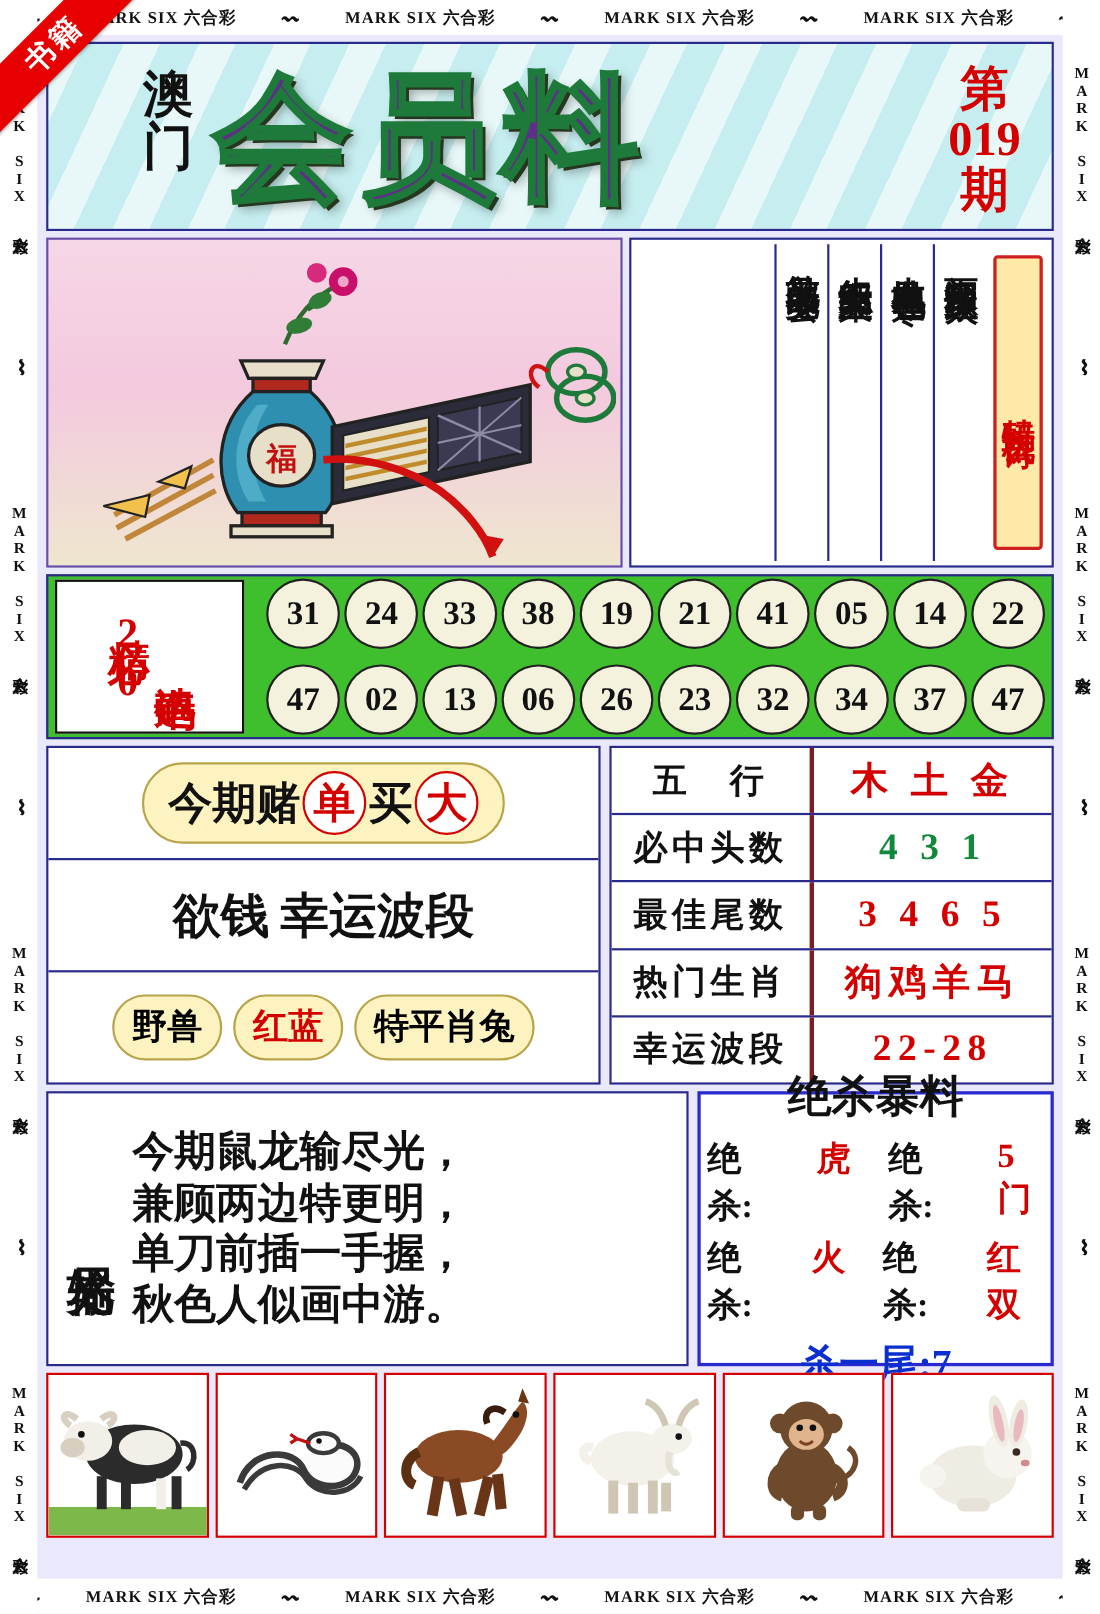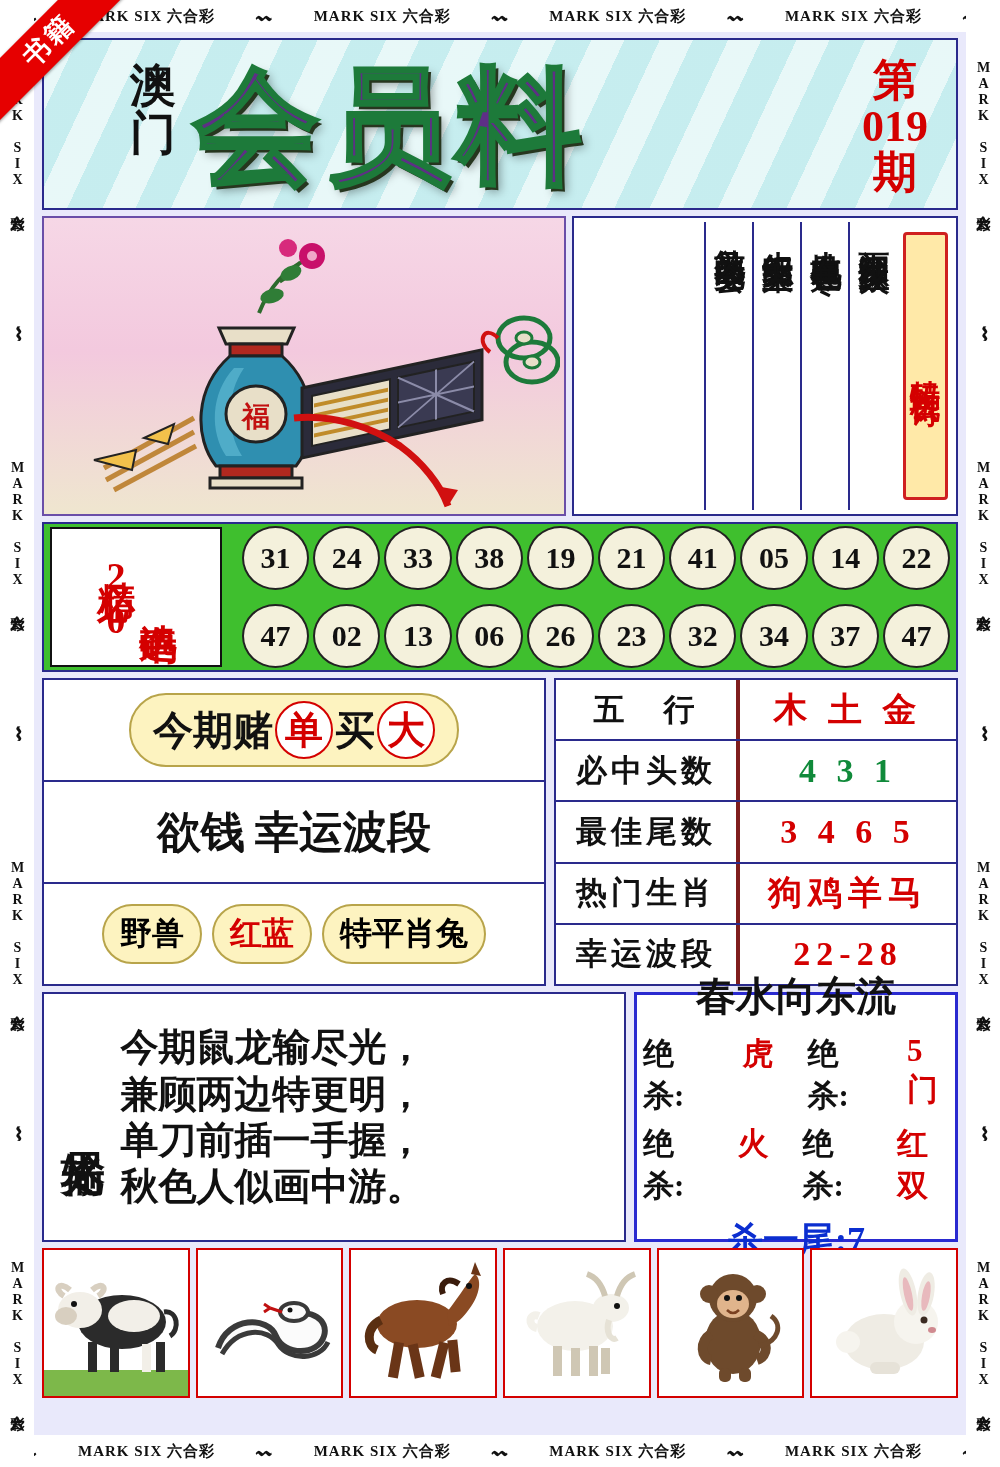--- a/index.html
+++ b/index.html
@@ -561,21 +561,21 @@
         <div class="ll-label">输尽光</div>
         <div class="ll-poem">
           <div>今期鼠龙输尽光，</div>
           <div>兼顾两边特更明，</div>
           <div>单刀前插一手握，</div>
           <div>秋色人似画中游。</div>
         </div>
       </div>
 
       <div class="low-right">
-        <div class="lr-title">春水向东流</div>
+        <div class="lr-title">绝杀暴料</div>
         <div class="lr-line">
           <span>绝杀:</span>
           <span class="hit">虎</span>
           <span>绝杀:</span>
           <span class="hit">5门</span>
         </div>
         <div class="lr-line">
           <span>绝杀:</span>
           <span class="hit">火</span>
           <span>绝杀:</span>

